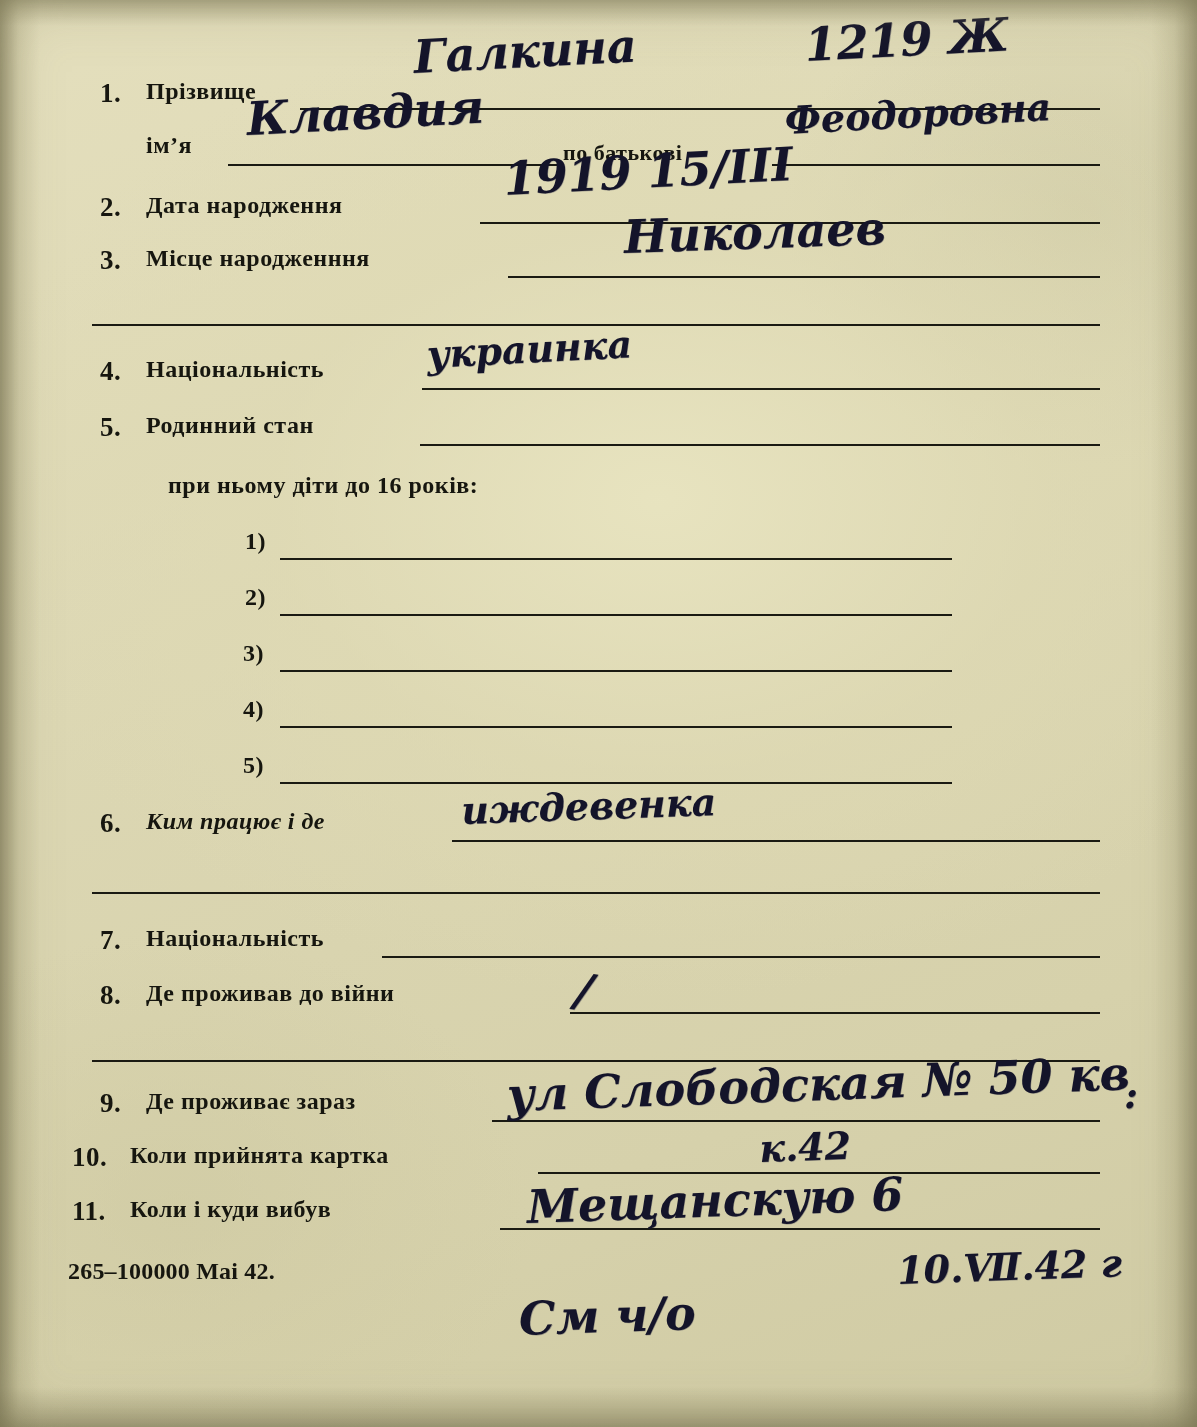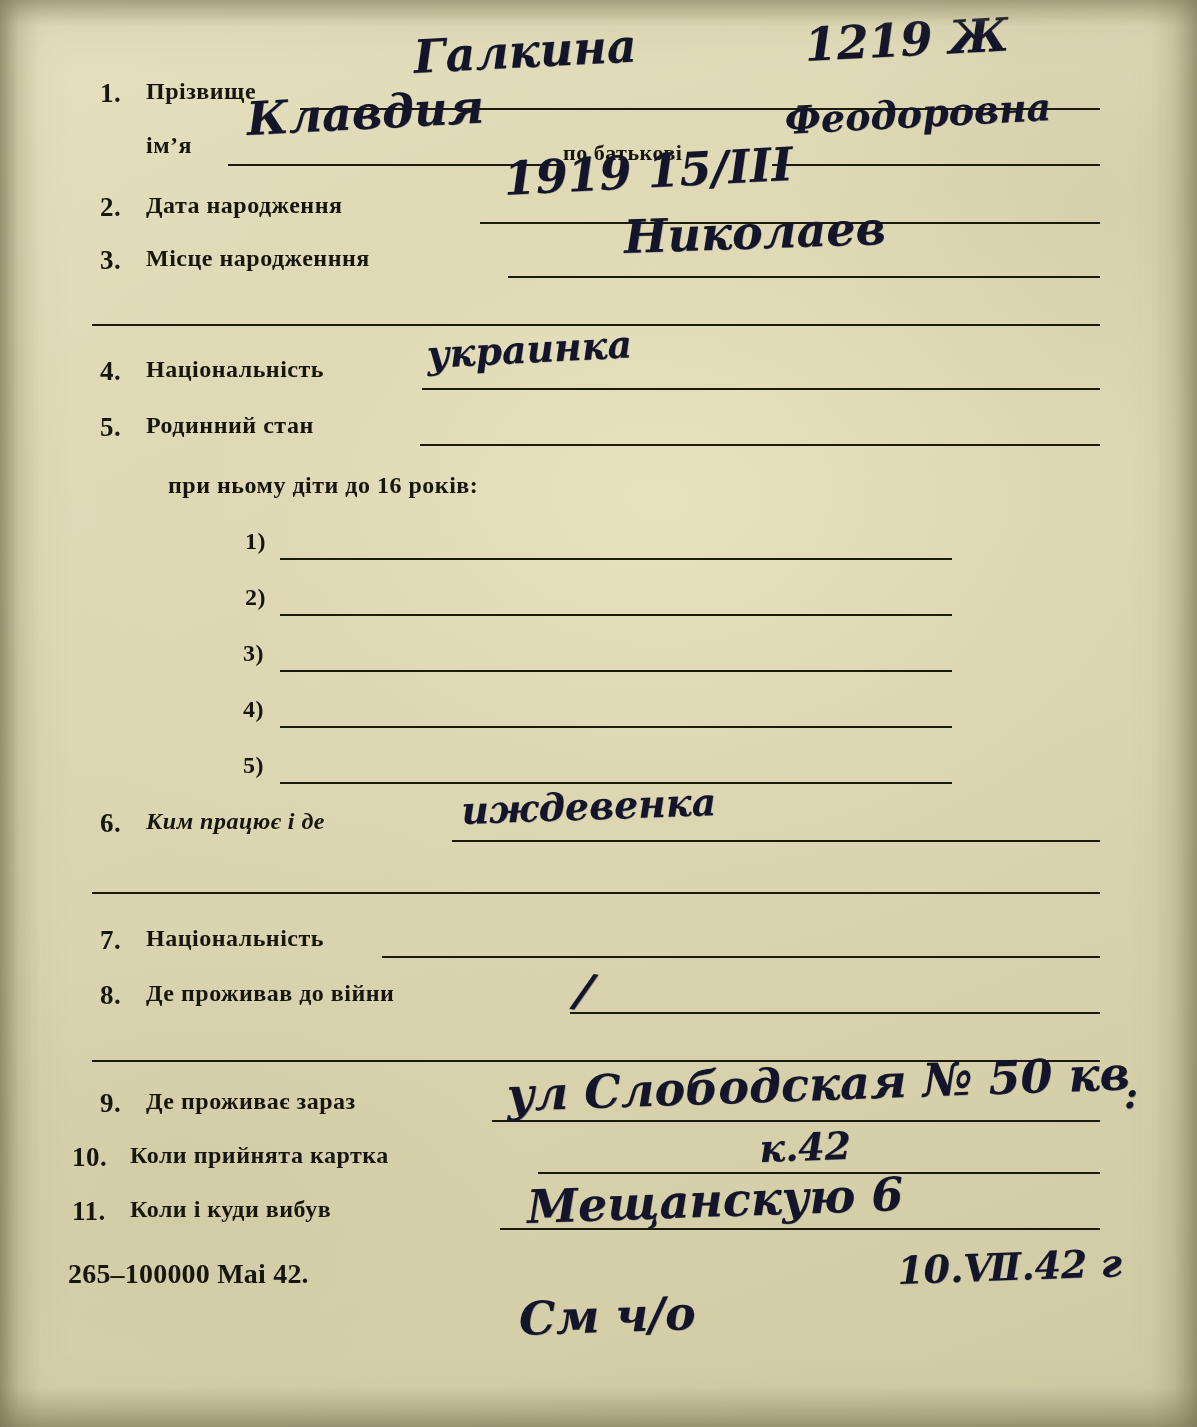--- a/index.html
+++ b/index.html
@@ -81,21 +81,21 @@
     font-size: 24px;
   }
   .lbl-small {
     font-size: 22px;
   }
   .num {
     font-size: 27px;
     font-weight: 700;
   }
   .footer-note {
-    font-size: 28px;
+    font-size: 24px;
     font-weight: 700;
     letter-spacing: 0.2px;
   }
 
   
   .rule {
     position: absolute;
     height: 0;
     border-top: 2px solid #1a1a12;
   }

